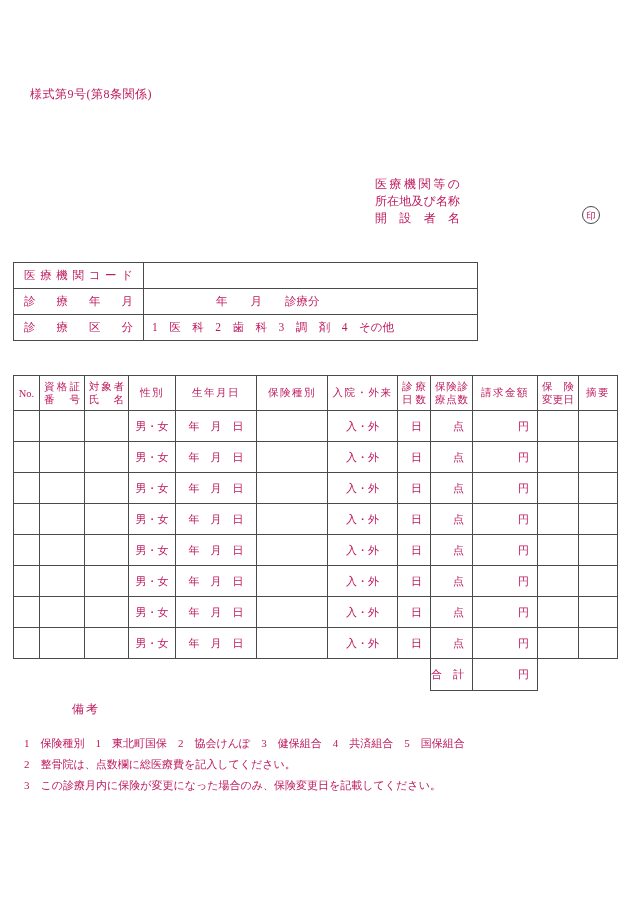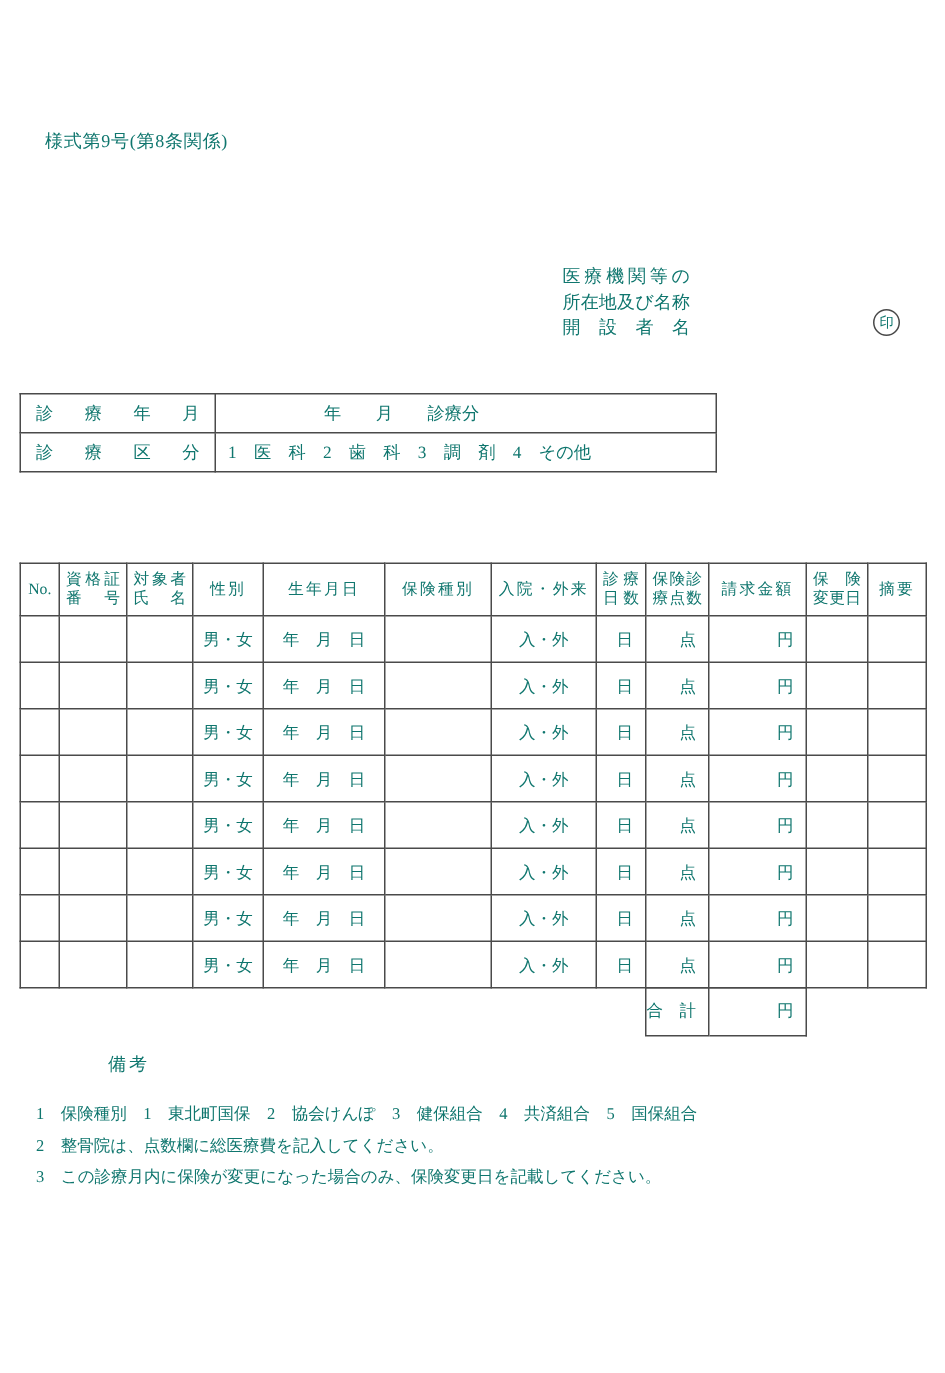--- a/index.html
+++ b/index.html
@@ -1,19 +1,19 @@
 <!DOCTYPE html>
 <html><head>
 <meta charset="utf-8">
 <style>
   html,body{margin:0;padding:0;background:#ffffff;}
   .page{
     position:relative;width:630px;height:915px;background:#ffffff;
     font-family:"Liberation Serif","DejaVu Serif",serif;
-    color:#0f766e;overflow:hidden;
+    color:#be185d;overflow:hidden;
   }
   .abs{position:absolute;}
   .form-number{left:30px;top:86px;font-size:12px;letter-spacing:0.5px;}
   .doc-title{left:0;top:119px;width:630px;text-align:center;font-size:12.5px;letter-spacing:0.6px;}
   .provider{left:375px;top:176px;width:85px;font-size:12px;line-height:17px;}
   .provider .jline{text-align:justify;text-align-last:justify;}
   .seal{
     left:582px;top:206px;width:18px;height:18px;border:1px solid #4a4a4a;border-radius:50%;
     font-size:9.5px;line-height:18px;text-align:center;box-sizing:border-box;
   }
@@ -57,20 +57,24 @@
   </div>
 
   <div class="abs seal">印</div>
 
   <table class="abs info-table">
     <colgroup>
         <col style="width:130px">
         <col style="width:334px">
       </colgroup>
     <tbody>
+        <tr>
+      <td class="lbl">医療機関コード</td>
+      <td class="val"></td>
+    </tr>
     <tr>
       <td class="lbl">診療年月</td>
       <td class="val indent">年　　月　　診療分</td>
     </tr>
     <tr>
       <td class="lbl">診療区分</td>
       <td class="val">1　医　科　2　歯　科　3　調　剤　4　その他</td>
     </tr>
   </tbody>
     </table>

